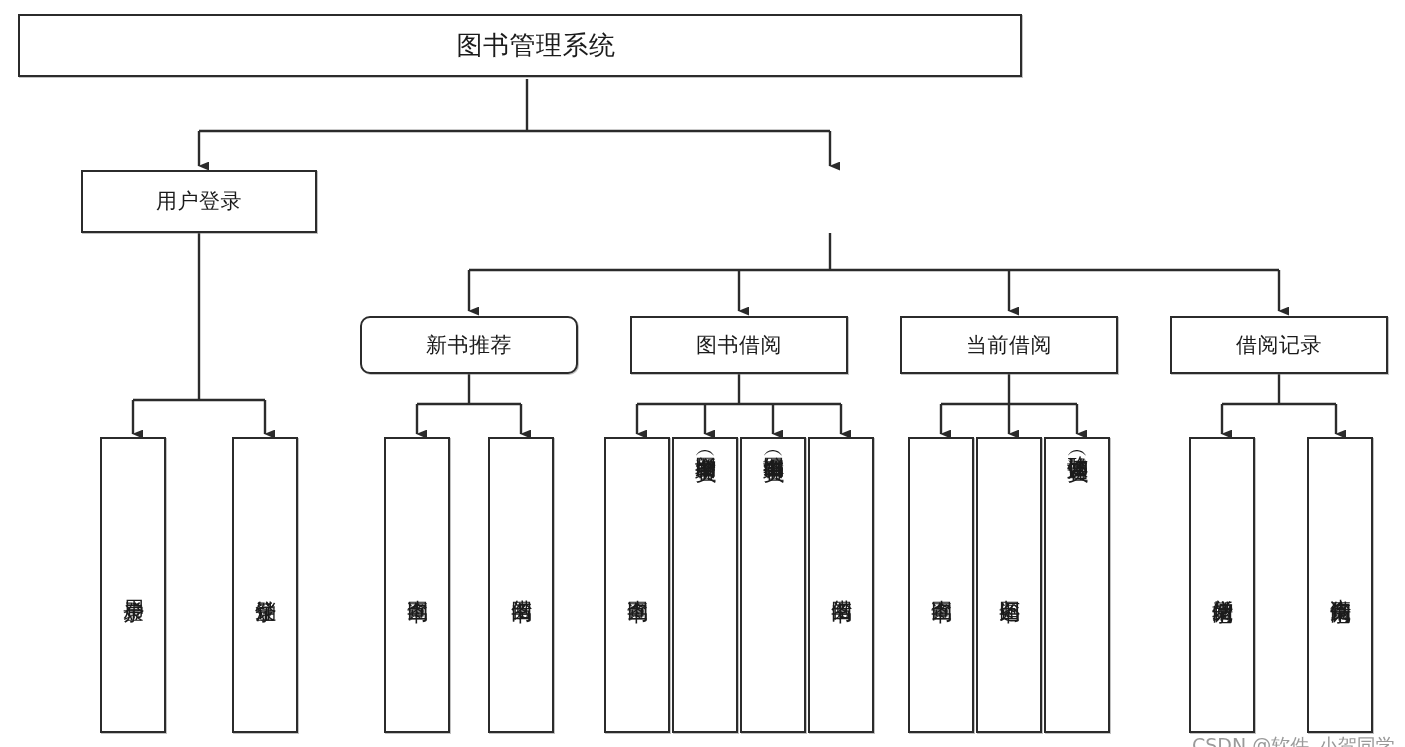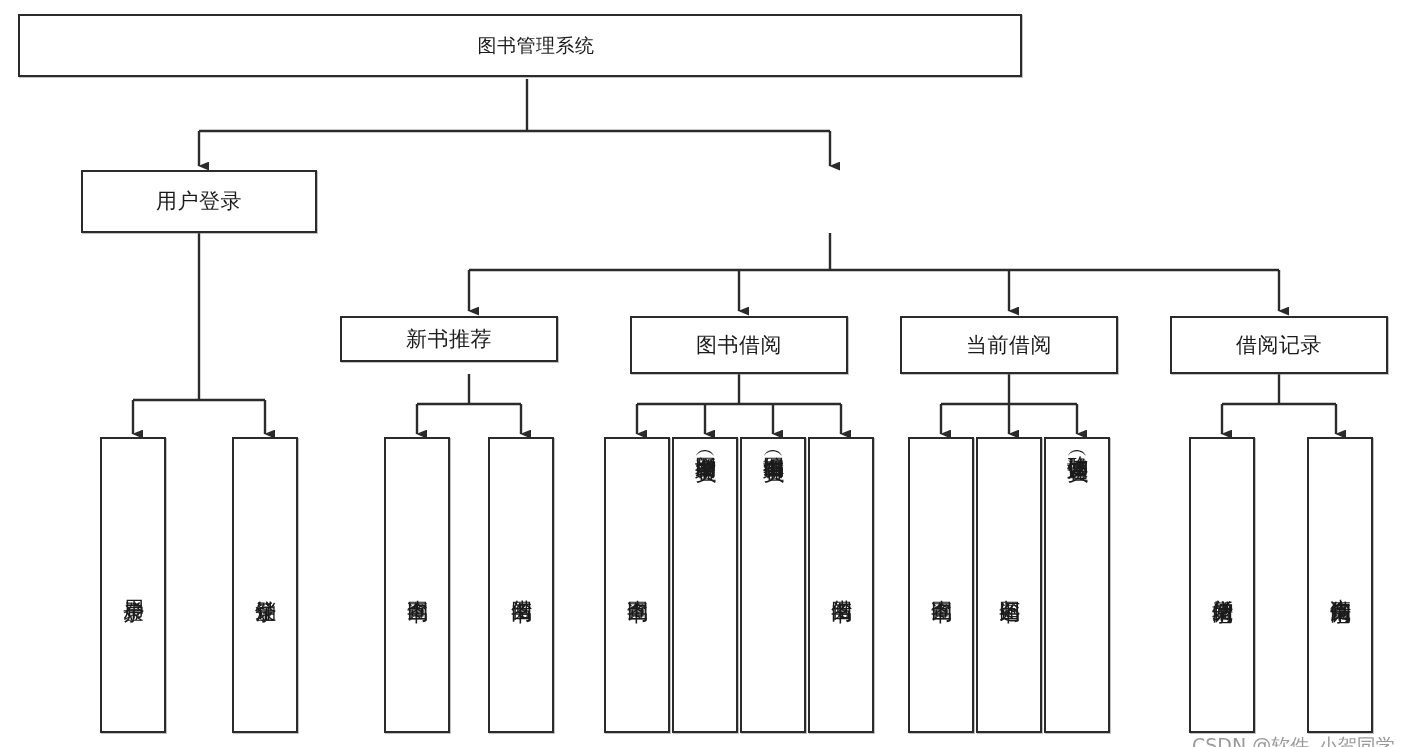--- a/index.html
+++ b/index.html
@@ -36,21 +36,21 @@
     justify-content: center;
     box-shadow: 1px 1px 0 rgba(120,120,120,0.45);
   }
   .node-label {
     font-size: 21px;
     color: #1b1b1b;
     line-height: 1.25;
     letter-spacing: 0.5px;
     white-space: nowrap;
   }
-  .node.root .node-label { font-size: 19px; margin-left: 32px; }
+  .node.root .node-label { font-size: 26px; margin-left: 32px; }
   .node.leaf {
     align-items: flex-start;
     padding-top: 0;
   }
   .node.leaf .node-label {
     writing-mode: vertical-rl;
     text-orientation: upright;
     font-size: 21px;
     line-height: 1.32;
     letter-spacing: 1px;
@@ -154,21 +154,21 @@
   </svg>
 
   <div class="node root" style="left:18px; top:14px; width:1004px; height:63px;">
     <span class="node-label">图书管理系统</span>
   </div>
 
   <div class="node" style="left:81px; top:170px; width:236px; height:63px;">
     <span class="node-label">用户登录</span>
   </div>
 
-  <div class="node" style="left:340px; top:316px; width:218px; height:46px;">
+  <div class="node" style="left:360px; top:316px; width:218px; height:58px;border-radius:10px;">
     <span class="node-label">新书推荐</span>
   </div>
   <div class="node" style="left:630px; top:316px; width:218px; height:58px;text-align:center;">
     <span class="node-label">图书借阅</span>
   </div>
   <div class="node" style="left:900px; top:316px; width:218px; height:58px;">
     <span class="node-label">当前借阅</span>
   </div>
   <div class="node" style="left:1170px; top:316px; width:218px; height:58px;">
     <span class="node-label">借阅记录</span>

